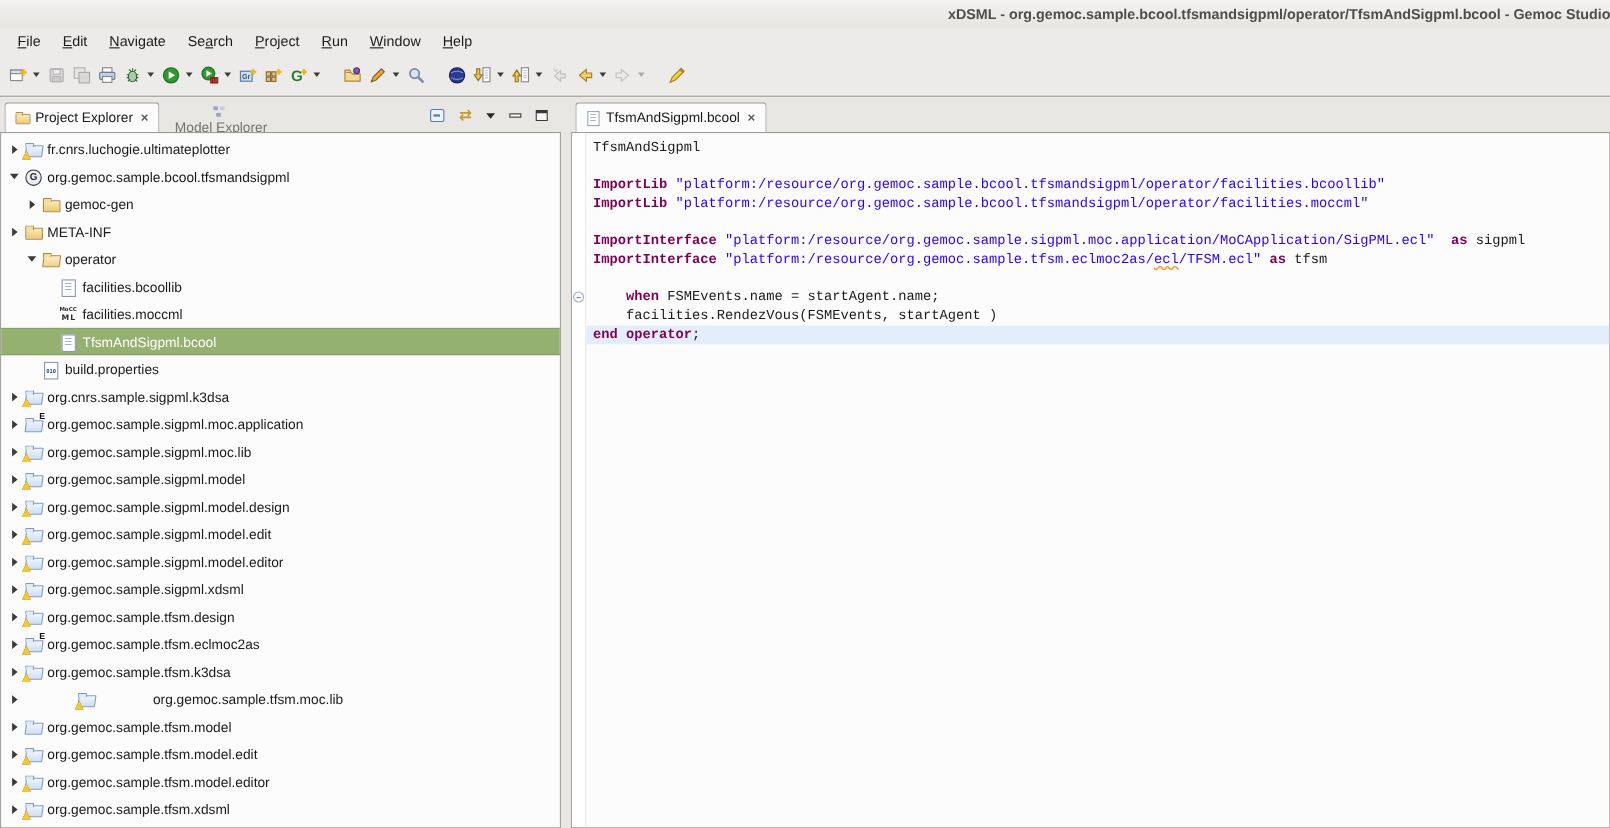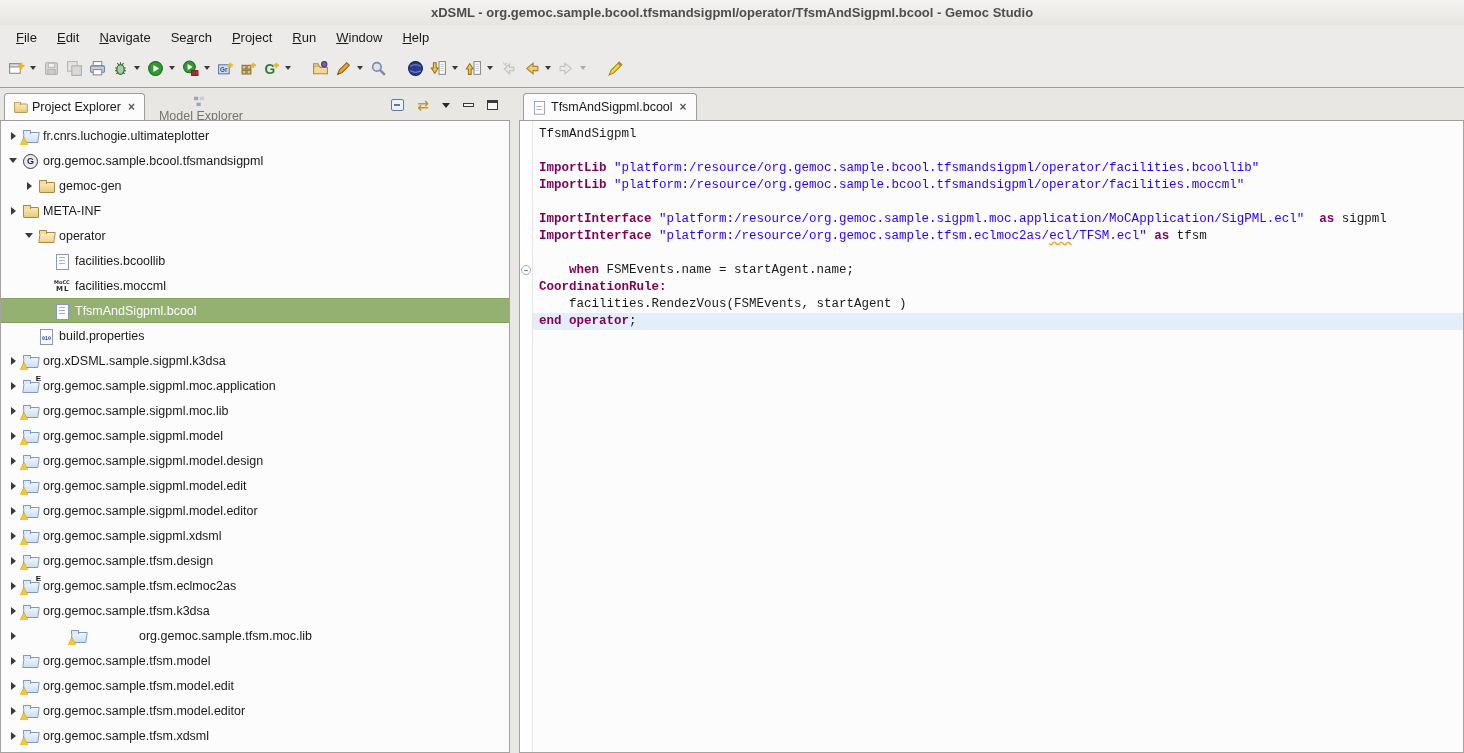--- a/index.html
+++ b/index.html
@@ -3,21 +3,21 @@
 <meta charset="utf-8">
 <style>
   * { box-sizing: border-box; margin: 0; padding: 0; }
   html,body { width:1464px; height:753px; overflow:hidden; }
   body {
     font-family:"Liberation Sans","DejaVu Sans",sans-serif;
     background:#EDEBE9; position:relative; font-size:13px; color:#1a1a1a;
   }
   
   .titlebar {
-    height:25px; display:flex; align-items:center; justify-content:center;
+    height:25px; display:flex; align-items:center; justify-content:flex-end;
     background:linear-gradient(#F4F3F1,#E7E5E2);
     font-size:13px; font-weight:bold; color:#4d4d4d;
   }
   .menubar { height:24px; display:flex; align-items:center; padding-left:6px; }
   .menu-item { padding:3px 10px; cursor:default; }
   .menu-item u { text-decoration:underline; }
   .toolbar {
     height:39px; display:flex; align-items:center; padding-left:5px;
     border-bottom:1px solid #9F9D9A;
   }
@@ -384,21 +384,21 @@
           <span class="ti file-properties"></span>
           <span class="tlabel">build.properties</span>
         </div>
         <div class="trow" style="padding-left: 6px;">
           <span class="arrowbox">
             <span class="arr-c"></span>
           </span>
           <span class="ti project-warning">
             <i class="b-warn"></i>
           </span>
-          <span class="tlabel">org.xDSML.sample.sigpml.k3dsa</span>
+          <span class="tlabel">org.cnrs.sample.sigpml.k3dsa</span>
         </div>
         <div class="trow" style="padding-left: 6px;">
           <span class="arrowbox">
             <span class="arr-c"></span>
           </span>
           <span class="ti project">
             <i class="b-letter">E</i>
           </span>
           <span class="tlabel">org.gemoc.sample.sigpml.moc.application</span>
         </div>
@@ -547,20 +547,19 @@
       <div class="code">
           <div class="code-line"><span>TfsmAndSigpml</span></div>
           <div class="code-line"></div>
           <div class="code-line"><span class="kw">ImportLib</span><span> </span><span class="str">"platform:/resource/org.gemoc.sample.bcool.tfsmandsigpml/operator/facilities.bcoollib"</span></div>
           <div class="code-line"><span class="kw">ImportLib</span><span> </span><span class="str">"platform:/resource/org.gemoc.sample.bcool.tfsmandsigpml/operator/facilities.moccml"</span></div>
           <div class="code-line"></div>
           <div class="code-line"><span class="kw">ImportInterface</span><span> </span><span class="str">"platform:/resource/org.gemoc.sample.sigpml.moc.application/MoCApplication/SigPML.ecl"</span><span>  </span><span class="kw">as</span><span> sigpml</span></div>
           <div class="code-line"><span class="kw">ImportInterface</span><span> </span><span class="str">"platform:/resource/org.gemoc.sample.tfsm.eclmoc2as/</span><span class="str wavy">ecl</span><span class="str">/TFSM.ecl"</span><span> </span><span class="kw">as</span><span> tfsm</span></div>
           <div class="code-line"></div>
           <div class="code-line"><span class="fold"></span><span>    </span><span class="kw">when</span><span> FSMEvents.name = startAgent.name;</span></div>
-          <div class="code-line"><span class="kw">CoordinationRule:</span></div>
           <div class="code-line"><span>    facilities.RendezVous(FSMEvents, startAgent )</span></div>
           <div class="code-line current"><span class="kw">end operator</span><span>;</span></div>
         </div>
     </div>
   </div>
 
 </div>
 
 </body></html>

